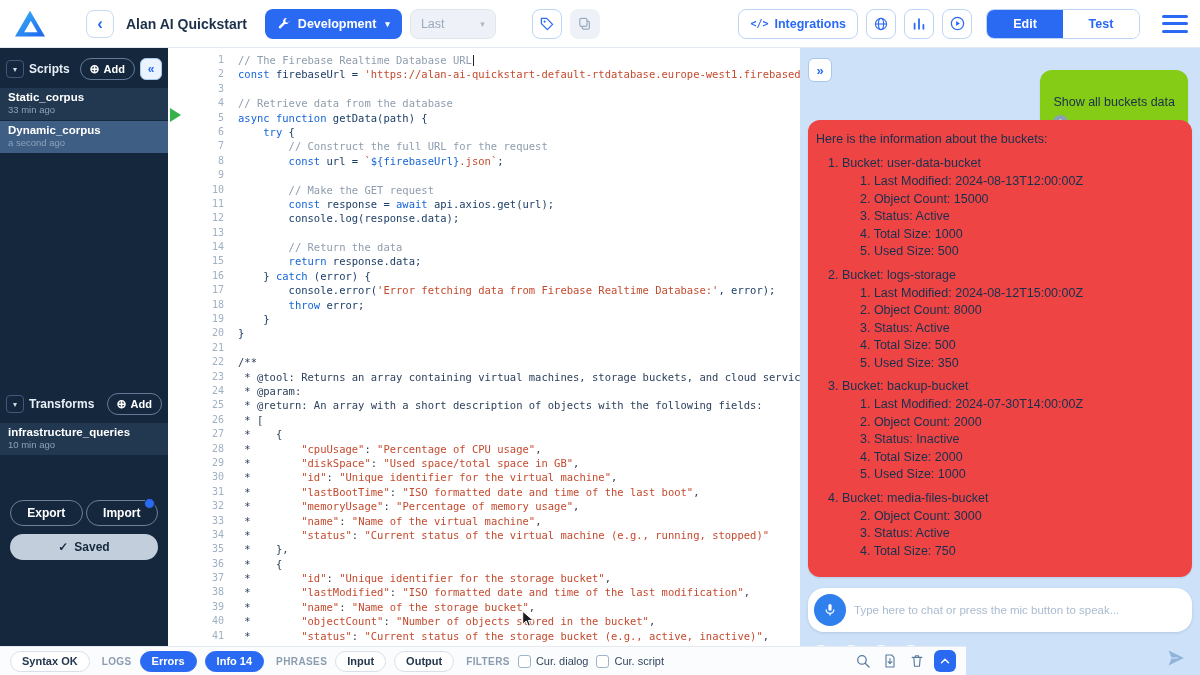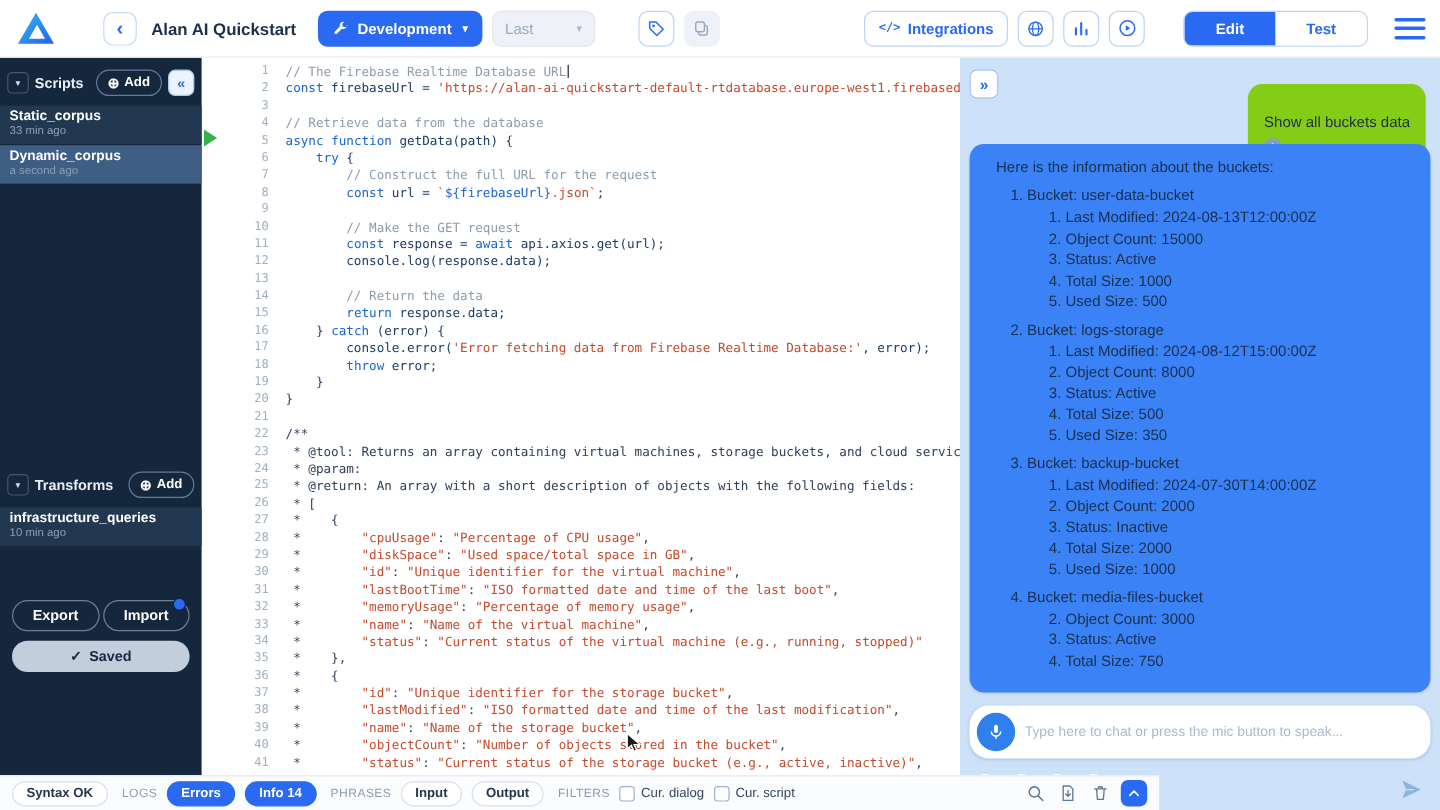--- a/index.html
+++ b/index.html
@@ -14,21 +14,21 @@
   .envbtn{height:30px;display:flex;align-items:center;gap:7px;background:#2a6af3;border:none;border-radius:8px;color:#fff;font-size:12.5px;font-weight:700;padding:0 12px;cursor:pointer}
   .envbtn .car{font-size:9px;margin-left:2px}
   .versel{height:30px;min-width:86px;display:flex;align-items:center;justify-content:space-between;background:#eef2f8;border:1px solid #dfe6ee;border-radius:8px;color:#9aa9bc;font-size:12.5px;padding:0 10px;cursor:pointer}
   .versel .car{font-size:9px;color:#aab8c9;margin-left:10px}
   .obtn{display:inline-flex;align-items:center;justify-content:center;height:30px;border:1px solid #bcd4f6;border-radius:8px;background:#fff;color:#2a6af3;font-size:12.5px;font-weight:700;gap:6px;padding:0 11px;cursor:pointer;white-space:nowrap}
   .obtn.sq{width:30px;padding:0}
   .iconbtn{width:30px;height:30px;border:none;border-radius:8px;background:#eef2f8;display:flex;align-items:center;justify-content:center;cursor:pointer}
   .gap28{width:20px}
   .spacer{flex:1}
   .codeglyph{font-family:"DejaVu Sans Mono",monospace;font-size:10px;font-weight:bold}
-  .segmented{display:flex;height:30px;border:1px solid #bcd4f6;border-radius:8px;overflow:hidden;margin-left:24px}
+  .segmented{display:flex;height:30px;border:1px solid #bcd4f6;border-radius:8px;overflow:hidden;margin-left:6px}
   .seg{width:76px;border:none;background:#fff;color:#2a6af3;font-size:12.5px;font-weight:700;cursor:pointer}
   .seg.active{background:#2a6af3;color:#fff}
   .hamburger{width:26px;height:20px;border:none;background:transparent;display:flex;flex-direction:column;justify-content:space-between;cursor:pointer;margin-left:14px;padding:1px 0}
   .hamburger span{display:block;height:3px;border-radius:2px;background:#2a6af3}
 
   
   .sidebar{position:absolute;left:0;top:48px;width:168px;height:598px;background:#15273d;display:flex;flex-direction:column;z-index:4}
   .sechead{display:flex;align-items:center;gap:5px;margin:8px 6px 6px 6px;height:26px}
   .sechead.transforms{margin-top:237px}
   .chevbox{width:18px;height:18px;border:1px solid #41587a;border-radius:4px;color:#cfdceb;font-size:8px;display:flex;align-items:center;justify-content:center;cursor:pointer;flex:none}
@@ -57,39 +57,39 @@
   .tok-interp{color:#1565d8}
   .caret{display:inline-block;width:1px;height:11px;background:#20242a;vertical-align:-2px;margin-left:1px}
   .run-marker{position:absolute;left:2px;top:60px;width:0;height:0;border-left:11px solid #35b24a;border-top:7px solid transparent;border-bottom:7px solid transparent}
 
   
   .rightpanel{position:absolute;left:800px;top:48px;width:400px;height:627px;background:#cde2f8;z-index:5}
   .panel-expand{position:absolute;left:8px;top:10px;width:24px;height:24px;border:1px solid #a9c8ec;border-radius:6px;background:#fff;color:#2a6af3;font-size:13px;font-weight:bold;cursor:pointer}
   .user-bubble{position:absolute;right:12px;top:22px;background:#84cc16;border-radius:12px;padding:25px 13px 7px 13px;box-shadow:0 1px 2px rgba(30,60,110,.12)}
   .user-bubble .utext{font-size:12.5px;color:#1b2f49;font-weight:500}
   .voice-dot{display:flex;align-items:center;justify-content:center;width:15px;height:15px;border-radius:50%;background:#8ba0b6;margin-top:6px;cursor:pointer}
-  .bot-bubble{position:absolute;left:8px;right:8px;top:72px;max-height:464px;overflow:hidden;background:#3b82f6;border-radius:12px;padding:12px 22px;box-shadow:0 1px 2px rgba(30,60,110,.12)}
+  .bot-bubble{position:absolute;left:8px;right:8px;top:72px;max-height:464px;overflow:hidden;background:#ef4444;border-radius:12px;padding:12px 8px;box-shadow:0 1px 2px rgba(30,60,110,.12)}
   .intro{font-size:12.5px;color:#17304e;margin-bottom:8px}
   .bgroup{margin-bottom:5px}
   .bname{font-size:12.5px;color:#17304e;margin-left:12px;line-height:19px}
   .bfield{font-size:12.5px;color:#17304e;margin-left:44px;line-height:17.5px}
   .chat-inputbar{position:absolute;left:8px;right:8px;top:540px;height:44px;background:#fff;border-radius:16px;display:flex;align-items:center;padding:0 10px 0 6px;gap:8px;box-shadow:0 1px 3px rgba(30,60,110,.15)}
   .micbtn{width:32px;height:32px;border:none;border-radius:50%;background:#2f80ed;display:flex;align-items:center;justify-content:center;cursor:pointer;flex:none}
   .chat-input{flex:1;border:none;outline:none;font-size:11.5px;color:#33475e;background:transparent;font-family:"Liberation Sans",sans-serif}
   .chat-input::placeholder{color:#a9bbcf}
   .chat-actions{position:absolute;left:8px;top:597px;display:flex;gap:4px}
   .cabtn{width:26px;height:26px;border:none;border-radius:50%;background:#fff;display:flex;align-items:center;justify-content:center;cursor:pointer;box-shadow:0 1px 2px rgba(30,60,110,.15)}
   .sendplane{position:absolute;right:14px;top:600px;cursor:pointer}
 
   
   .statusbar{position:absolute;left:0;top:646px;width:966px;height:29px;background:#fbfcfe;border-top:1px solid #e4eaf2;display:flex;align-items:center;padding:0 10px;gap:8px;z-index:6}
   .pill{height:21px;border-radius:11px;font-size:11px;font-weight:700;display:inline-flex;align-items:center;padding:0 11px;white-space:nowrap}
   .pill.white{background:#fff;border:1px solid #d8e0ea;color:#23364d}
   .pill.blue{background:#2a6af3;border:1px solid #2a6af3;color:#fff;cursor:pointer}
-  .slabel{font-size:10px;font-weight:400;color:#8b9cb0;letter-spacing:.4px;margin-left:4px}
+  .slabel{font-size:10px;font-weight:700;color:#8b9cb0;letter-spacing:.4px;margin-left:4px}
   .cb{display:inline-flex;align-items:center;gap:5px;font-size:11px;color:#33475e;cursor:pointer}
   .cb .box{width:13px;height:13px;border:1.5px solid #9fb3cc;border-radius:3px;background:#fff}
   .sb-icons{margin-left:auto;display:flex;align-items:center;gap:7px}
   .sbicon{width:20px;height:20px;border:none;background:transparent;display:flex;align-items:center;justify-content:center;cursor:pointer;padding:0}
   .expandlogs{width:22px;height:22px;border:none;border-radius:6px;background:#2a6af3;display:flex;align-items:center;justify-content:center;cursor:pointer}
 
   .cursor{position:absolute;left:520px;top:610px;z-index:50;pointer-events:none}
   svg{display:block}
 </style>
 </head>

